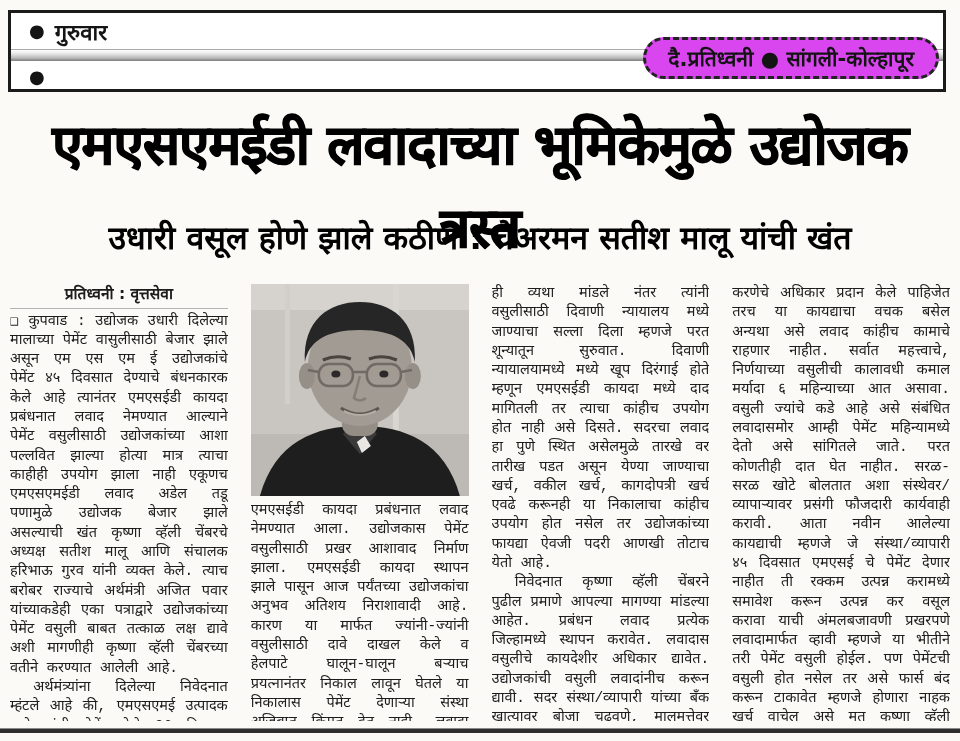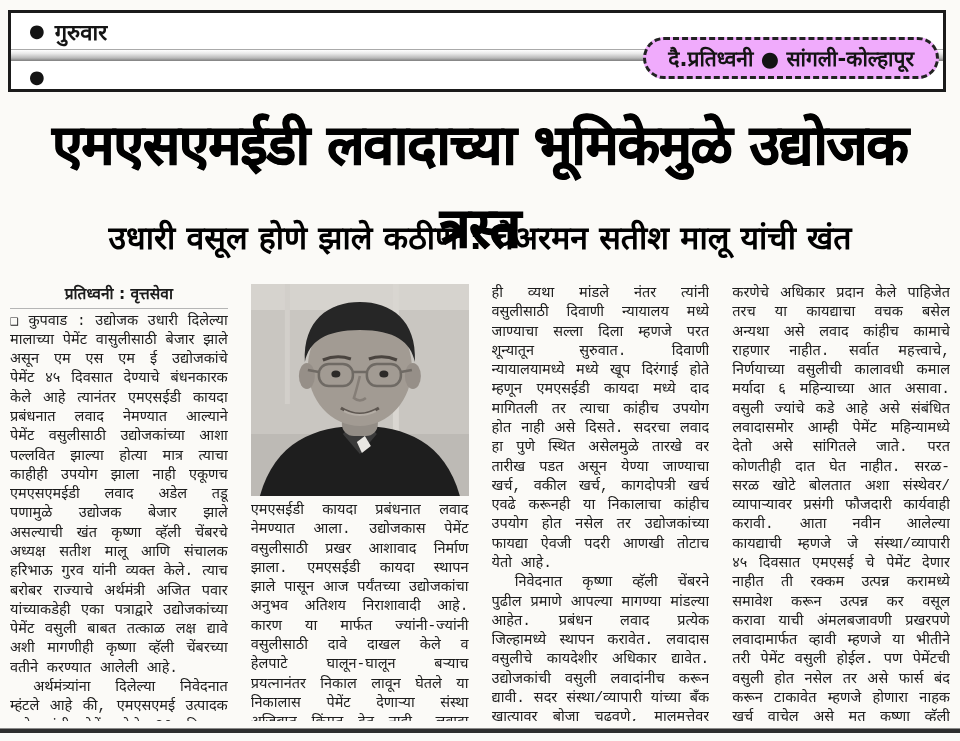--- a/index.html
+++ b/index.html
@@ -17,21 +17,21 @@
     position:absolute; left:0; right:0; top:36px; height:10px;
     background:linear-gradient(#ffffff 0%, #e9e9e9 35%, #b9b9b9 80%, #8f8f8f 100%);
     border-top:1px solid #aaa; border-bottom:1px solid #888;
   }
   .masthead-row { position:absolute; left:18px; font-weight:bold; font-size:22px; display:flex; align-items:center; gap:10px; }
   .row-day  { top:3px; }
   .row-date { bottom:3px; }
   .bullet-dot { font-size:18px; line-height:1; }
   .paper-pill {
     position:absolute; right:4px; top:24px; z-index:2;
-    background:#f0abfc; border:3px dashed #222; border-radius:26px;
+    background:#d946ef; border:3px dashed #222; border-radius:26px;
     padding:4px 22px; font-weight:bold; font-size:21px; white-space:nowrap;
   }
   
   .headline {
     position:absolute; top:104px; left:6px; width:948px;
     text-align:center; font-weight:800; font-size:55px; line-height:1.5;
     letter-spacing:-1px; color:#000;
     -webkit-text-stroke:1px #000;
   }
   .subheadline {

